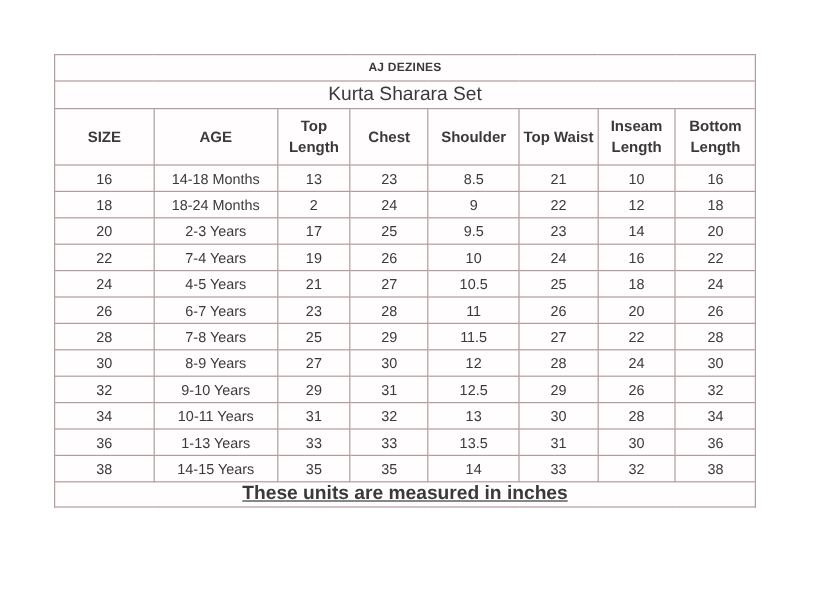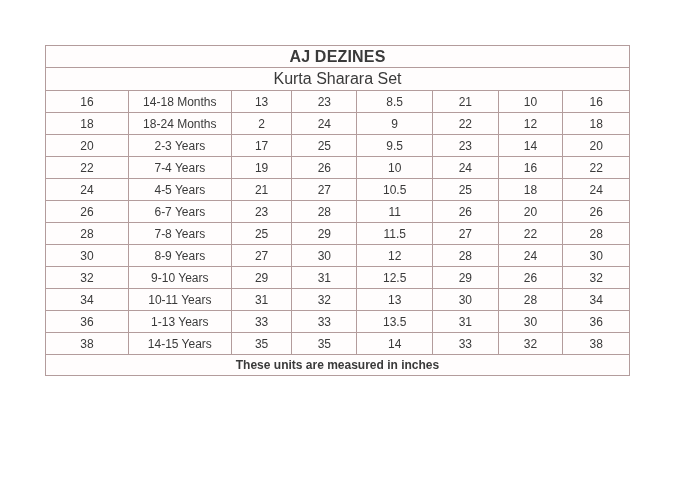--- a/index.html
+++ b/index.html
@@ -34,42 +34,43 @@
   table.size-chart td{
     border:1px solid var(--inner-border);
     text-align:center;
     vertical-align:middle;
     padding:0 2px;
     overflow:hidden;
   }
   tr.brand-row td{
     height:22px;
     font-weight:bold;
-    font-size:16px;
+    font-size:10px;
     letter-spacing:.2px;
   }
   tr.product-row td{
     height:23px;
     font-size:16px;
     font-weight:normal;
   }
   tr.head-row th{
     height:47px;
     font-size:12.5px;
     font-weight:bold;
     line-height:1.45;
   }
   tr.data-row td{
     height:22px;
     font-size:12px;
   }
   tr.footer-row td{
     height:21px;
-    font-size:12px;
+    font-size:16px;
     font-weight:bold;
+    text-decoration:underline;
   }
   
   col.c-size{width:14.2%;}
   col.c-age{width:17.6%;}
   col.c-toplen{width:10.4%;}
   col.c-chest{width:11.1%;}
   col.c-shoulder{width:13.0%;}
   col.c-topwaist{width:11.2%;}
   col.c-inseam{width:11.1%;}
   col.c-bottom{width:11.4%;}
@@ -89,20 +90,30 @@
         <col class="c-inseam">
         <col class="c-bottom">
     </colgroup>
     <tbody>
       <tr class="brand-row">
         <td colspan="8">AJ DEZINES</td>
       </tr>
       <tr class="product-row">
         <td colspan="8">Kurta Sharara Set</td>
       </tr>
+      <tr class="head-row">
+          <th>SIZE</th>
+          <th>AGE</th>
+          <th>Top Length</th>
+          <th>Chest</th>
+          <th>Shoulder</th>
+          <th>Top Waist</th>
+          <th>Inseam Length</th>
+          <th>Bottom Length</th>
+        </tr>
 
       <tr class="data-row">
           <td>16</td>
           <td>14-18 Months</td>
           <td>13</td>
           <td>23</td>
           <td>8.5</td>
           <td>21</td>
           <td>10</td>
           <td>16</td>

